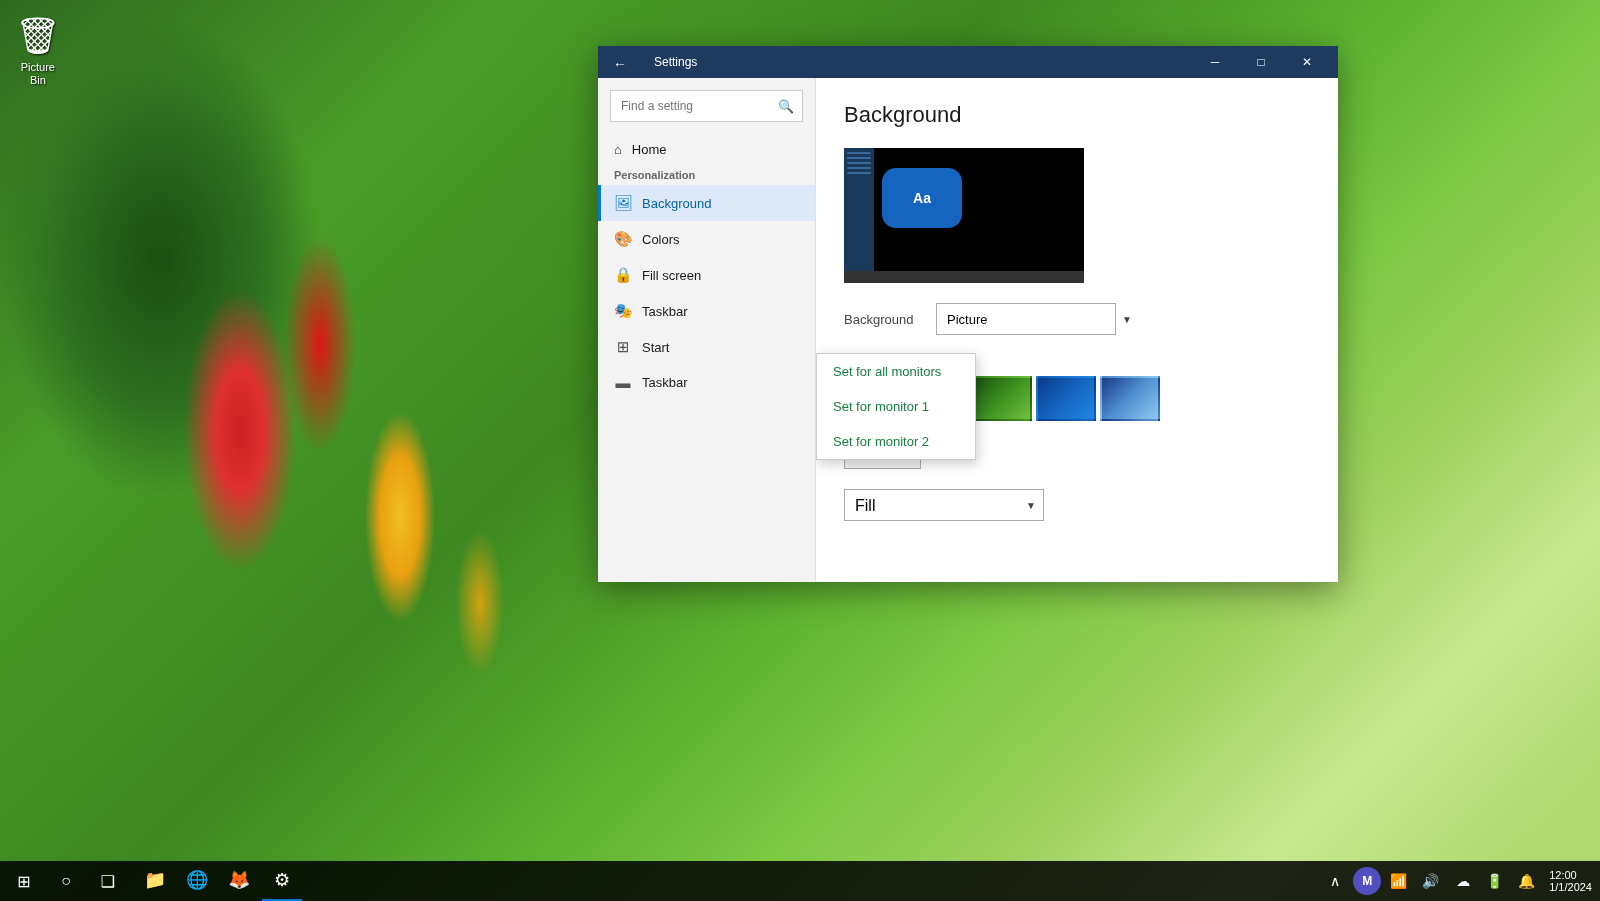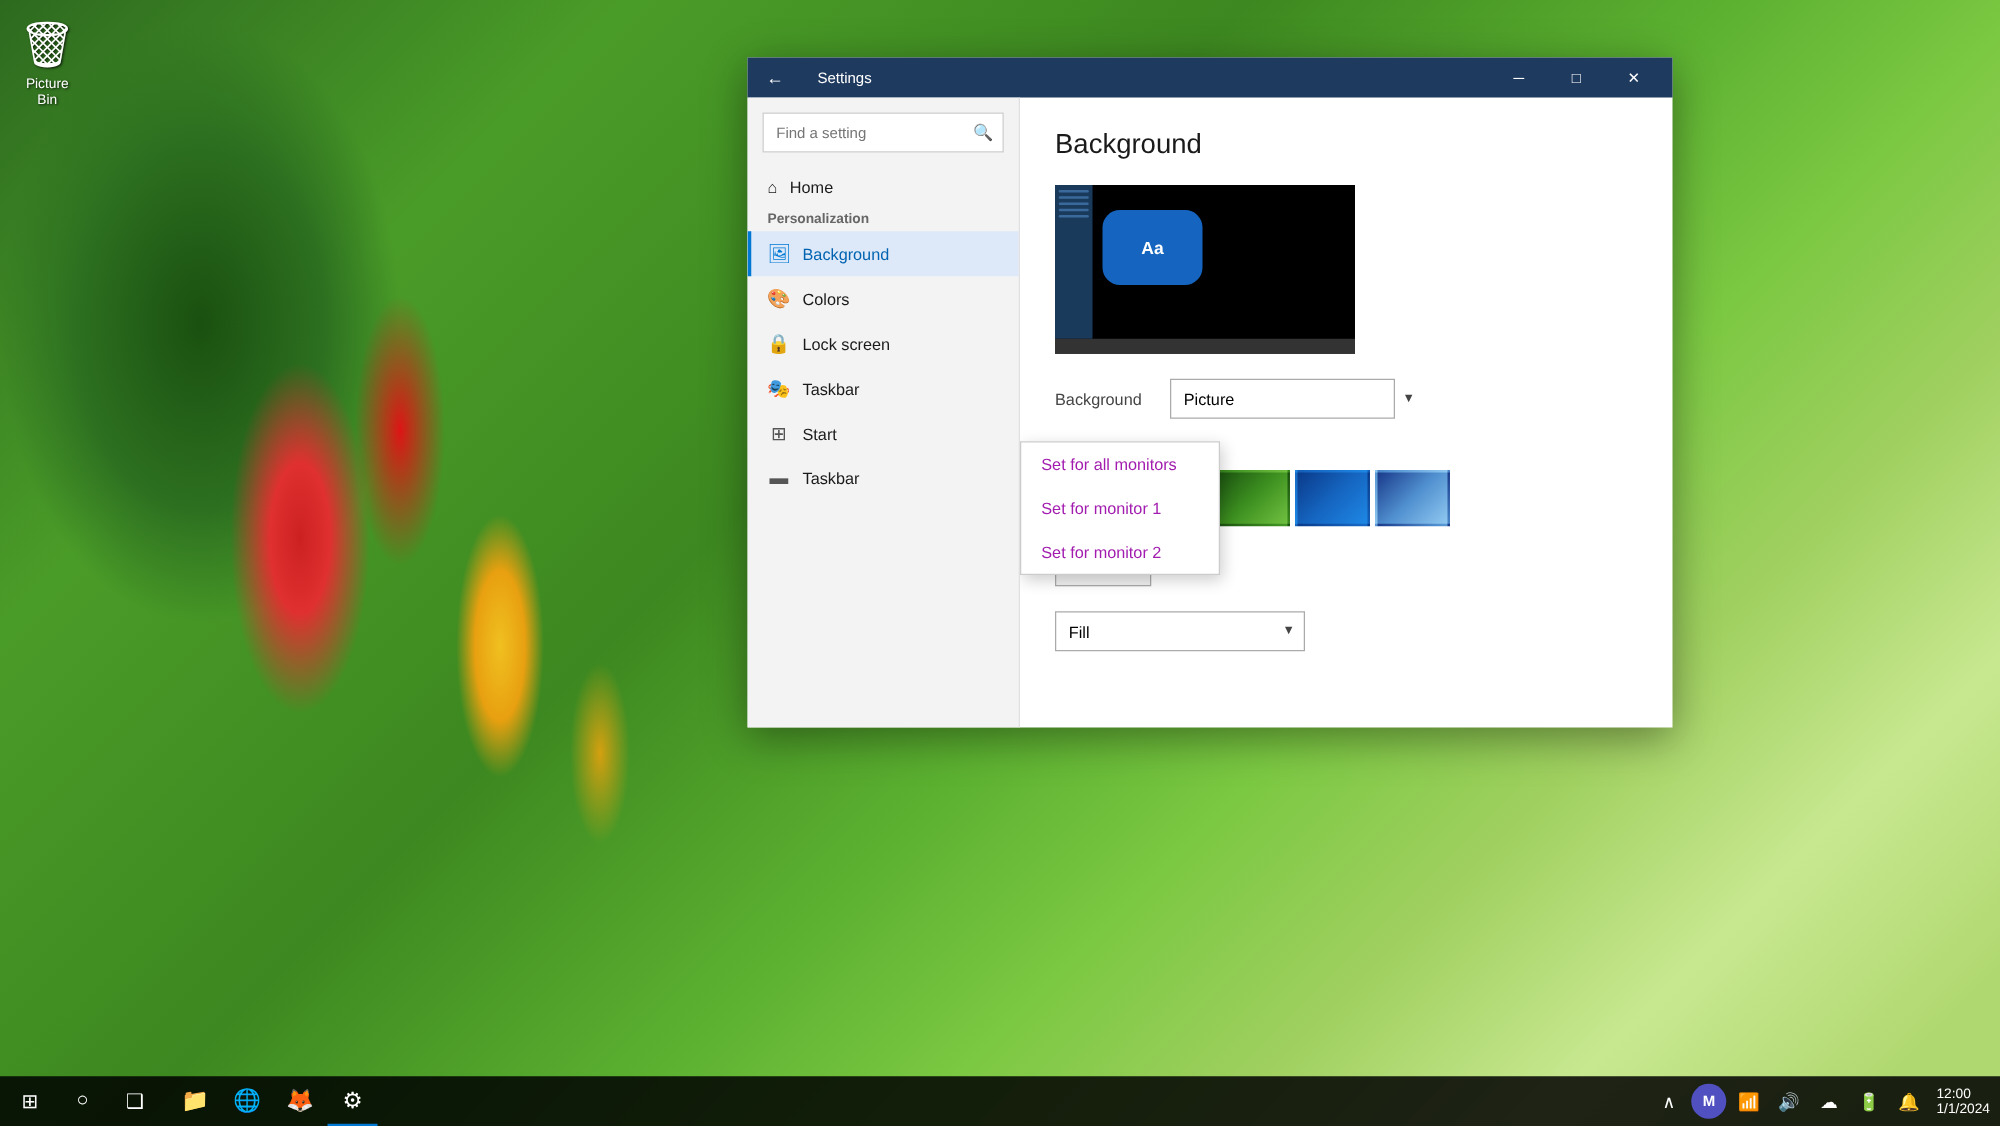--- a/index.html
+++ b/index.html
@@ -370,21 +370,21 @@
       background: white;
       border: 1px solid #ccc;
       box-shadow: 2px 4px 12px rgba(0,0,0,0.2);
       z-index: 200;
       min-width: 160px;
     }
     .context-menu-item {
       padding: 10px 16px;
       font-size: 13px;
       cursor: pointer;
-      color: #a21caf;
+      color: #15803d;
     }
 
     .section-label {
       font-size: 13px;
       color: #444;
       margin-bottom: 10px;
     }
 
     
     .thumbnail-strip {
@@ -426,21 +426,21 @@
     .fit-dropdown-wrapper {
       position: relative;
       width: 200px;
     }
     .fit-select {
       width: 200px;
       height: 32px;
       border: 1px solid #aaa;
       background: white;
       padding: 0 18px 0 10px;
-      font-size: 13px;
+      font-size: 16px;
       cursor: pointer;
       appearance: none;
       outline: none;
     }
   </style>
 </head>
 <body>
 
 <div id="desktop">
   <div class="flower-bg"></div>
@@ -488,21 +488,21 @@
         <div class="nav-item active">
           <span class="nav-icon">🖼</span>
           <span>Background</span>
         </div>
         <div class="nav-item">
           <span class="nav-icon">🎨</span>
           <span>Colors</span>
         </div>
         <div class="nav-item">
           <span class="nav-icon">🔒</span>
-          <span>Lock screen</span>
+          <span>Fill screen</span>
         </div>
         <div class="nav-item">
           <span class="nav-icon">🎭</span>
           <span>Taskbar</span>
         </div>
         <div class="nav-item">
           <span class="nav-icon">⊞</span>
           <span>Start</span>
         </div>
         <div class="nav-item">

